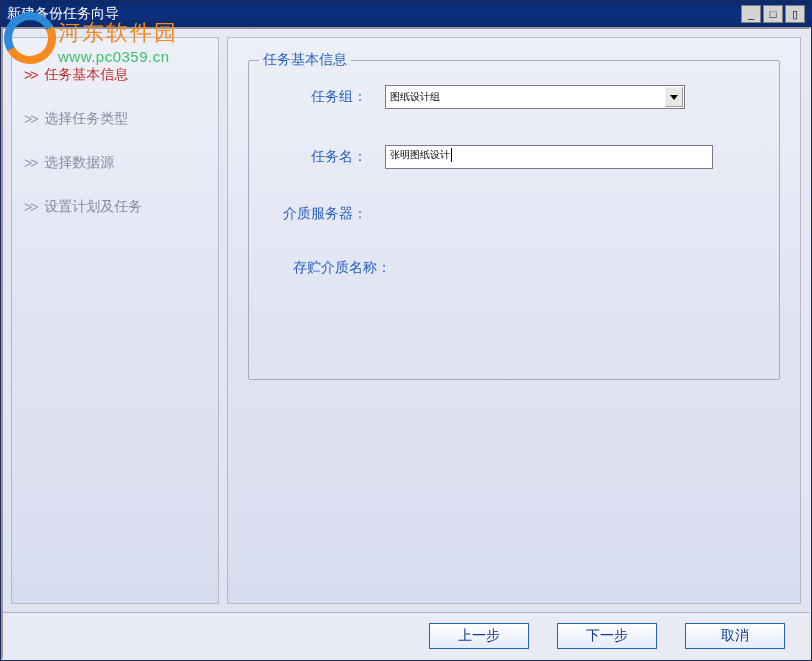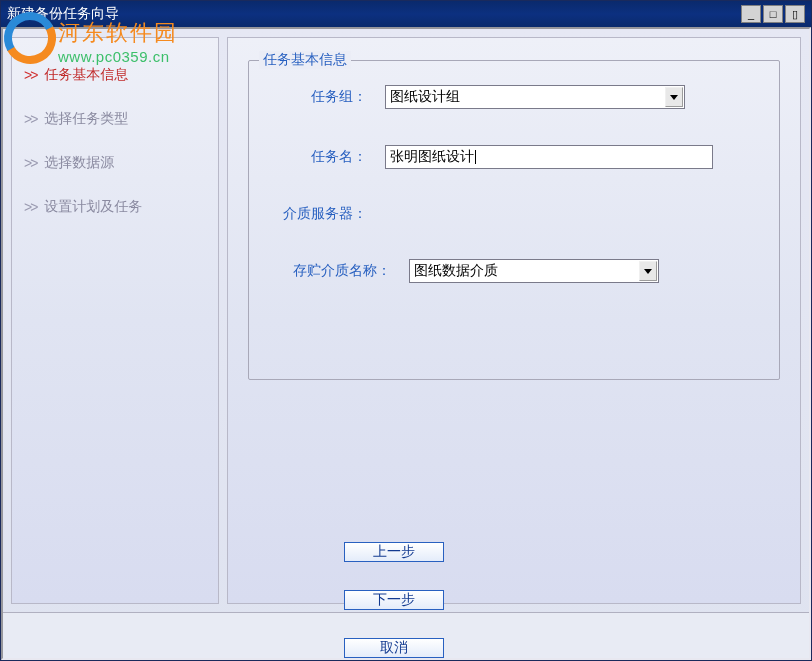--- a/index.html
+++ b/index.html
@@ -113,21 +113,21 @@
     }
     .form-control-wrap {
       flex: 1;
       display: flex;
       align-items: center;
     }
     .combo, .text-input {
       height: 24px;
       border: 1px solid #7a7a8a;
       background: #ffffff;
-      font-size: 14px;
+      font-size: 10px;
       font-family: "SimSun", "宋体", sans-serif;
       padding: 2px 4px;
     }
     .combo {
       width: 300px;
       display: flex;
       align-items: center;
       position: relative;
     }
     .combo-val { flex: 1; }
@@ -155,21 +155,20 @@
     .combo.short { width: 250px; }
     .button-bar {
       height: 46px;
       border-top: 1px solid #b0b0c0;
       background: #e8ebf4;
       display: flex;
       align-items: center;
       justify-content: flex-end;
       padding-right: 24px;
       gap: 28px;
-      flex-direction: column;
     }
     .btn {
       width: 100px;
       height: 26px;
       border: 1px solid #2860c0;
       background: linear-gradient(to bottom, #ffffff, #e4ecfa);
       color: #123a90;
       font-size: 14px;
       font-family: "SimSun", "宋体", sans-serif;
       display: inline-flex;
@@ -271,26 +270,20 @@
               </div>
             </div>
           </div>
 
           <div class="form-row">
             <div class="form-label">介质服务器：</div>
           </div>
 
           <div class="form-row">
             <div class="form-label" style="width:140px">存贮介质名称：</div>
-            <div class="form-control-wrap">
-              <div class="combo short">
-                <span class="combo-val">图纸数据介质</span>
-                <span class="combo-btn"></span>
-              </div>
-            </div>
           </div>
 
         </div>
       </div>
 
     </div>
 
     <div class="button-bar">
       <div class="btn">上一步</div>
       <div class="btn">下一步</div>

